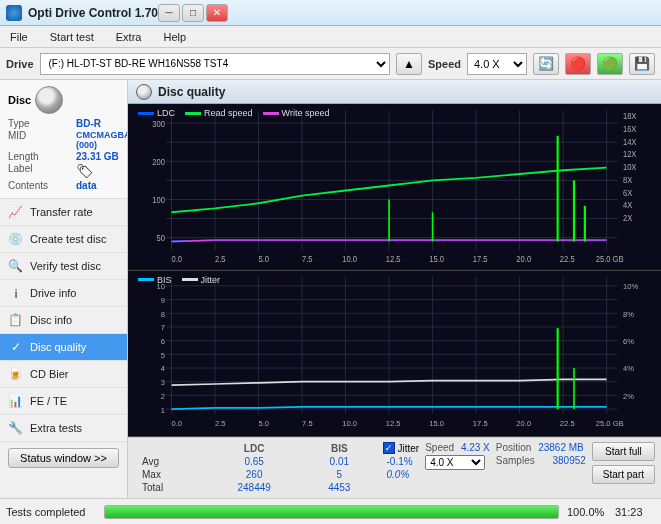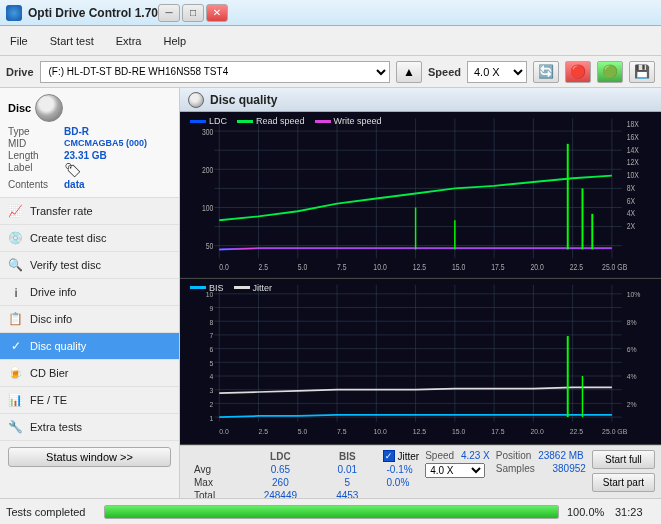--- a/index.html
+++ b/index.html
@@ -53,21 +53,21 @@
     }
     .win-btn.close { background: linear-gradient(to bottom, #f88, #d44); color: white; }
 
     
     #menubar {
       background: #f0f0f0;
       border-bottom: 1px solid #ccc;
       display: flex;
       align-items: center;
       padding: 2px 4px;
-      height: 30px;
+      height: 22px;
       gap: 10px;
     }
     .menu-item {
       padding: 2px 6px;
       cursor: pointer;
       font-size: 11px;
       color: #222;
       border-radius: 2px;
     }
 
@@ -119,21 +119,21 @@
 
     
     #main {
       display: flex;
       height: calc(524px - 26px - 22px - 32px - 26px);
       
     }
 
     
     #sidebar {
-      width: 180px;
+      width: 128px;
       background: #f0f0f0;
       border-right: 1px solid #ccc;
       display: flex;
       flex-direction: column;
       overflow: hidden;
     }
 
     
     #disc-panel {
       background: #f8f8f8;
@@ -150,21 +150,21 @@
     .disc-icon {
       width: 28px; height: 28px;
       border-radius: 50%;
       background: radial-gradient(circle at 40% 35%, #eee 30%, #aaa 50%, #666 100%);
       border: 1px solid #888;
       display: flex; align-items: center; justify-content: center;
       font-size: 6px;
     }
     .disc-info-row {
       display: flex;
-      gap: 4px;
+      gap: 16px;
       margin: 1px 0;
       font-size: 10px;
     }
     .disc-info-label { color: #555; min-width: 52px; }
     .disc-info-value { color: #1155cc; font-weight: bold; }
 
     
     .nav-item {
       display: flex;
       align-items: center;
@@ -705,21 +705,21 @@
         </tbody>
           </table>
       </div>
 
       <div class="jitter-section">
         <div class="jitter-check">
           <div class="checkbox-blue">✓</div>
           <span>Jitter</span>
         </div>
         <div style="color:#1155cc;font-size:10px;padding-left:4px;">-0.1%</div>
-        <div style="color:#1155cc;font-size:10px;padding-left:4px;">0.0%</div>
+        <div style="color:#1155cc;font-size:10px;padding-left:4px;font-style:italic;">0.0%</div>
       </div>
 
       <div class="speed-section">
         <div>
           <span class="speed-label-sm">Speed</span>
           <span style="margin-left:4px;color:#1155cc;font-size:10px;">4.23 X</span>
         </div>
         <select style="font-size:10px;width:60px;">
           <option>4.0 X</option>
         </select>

